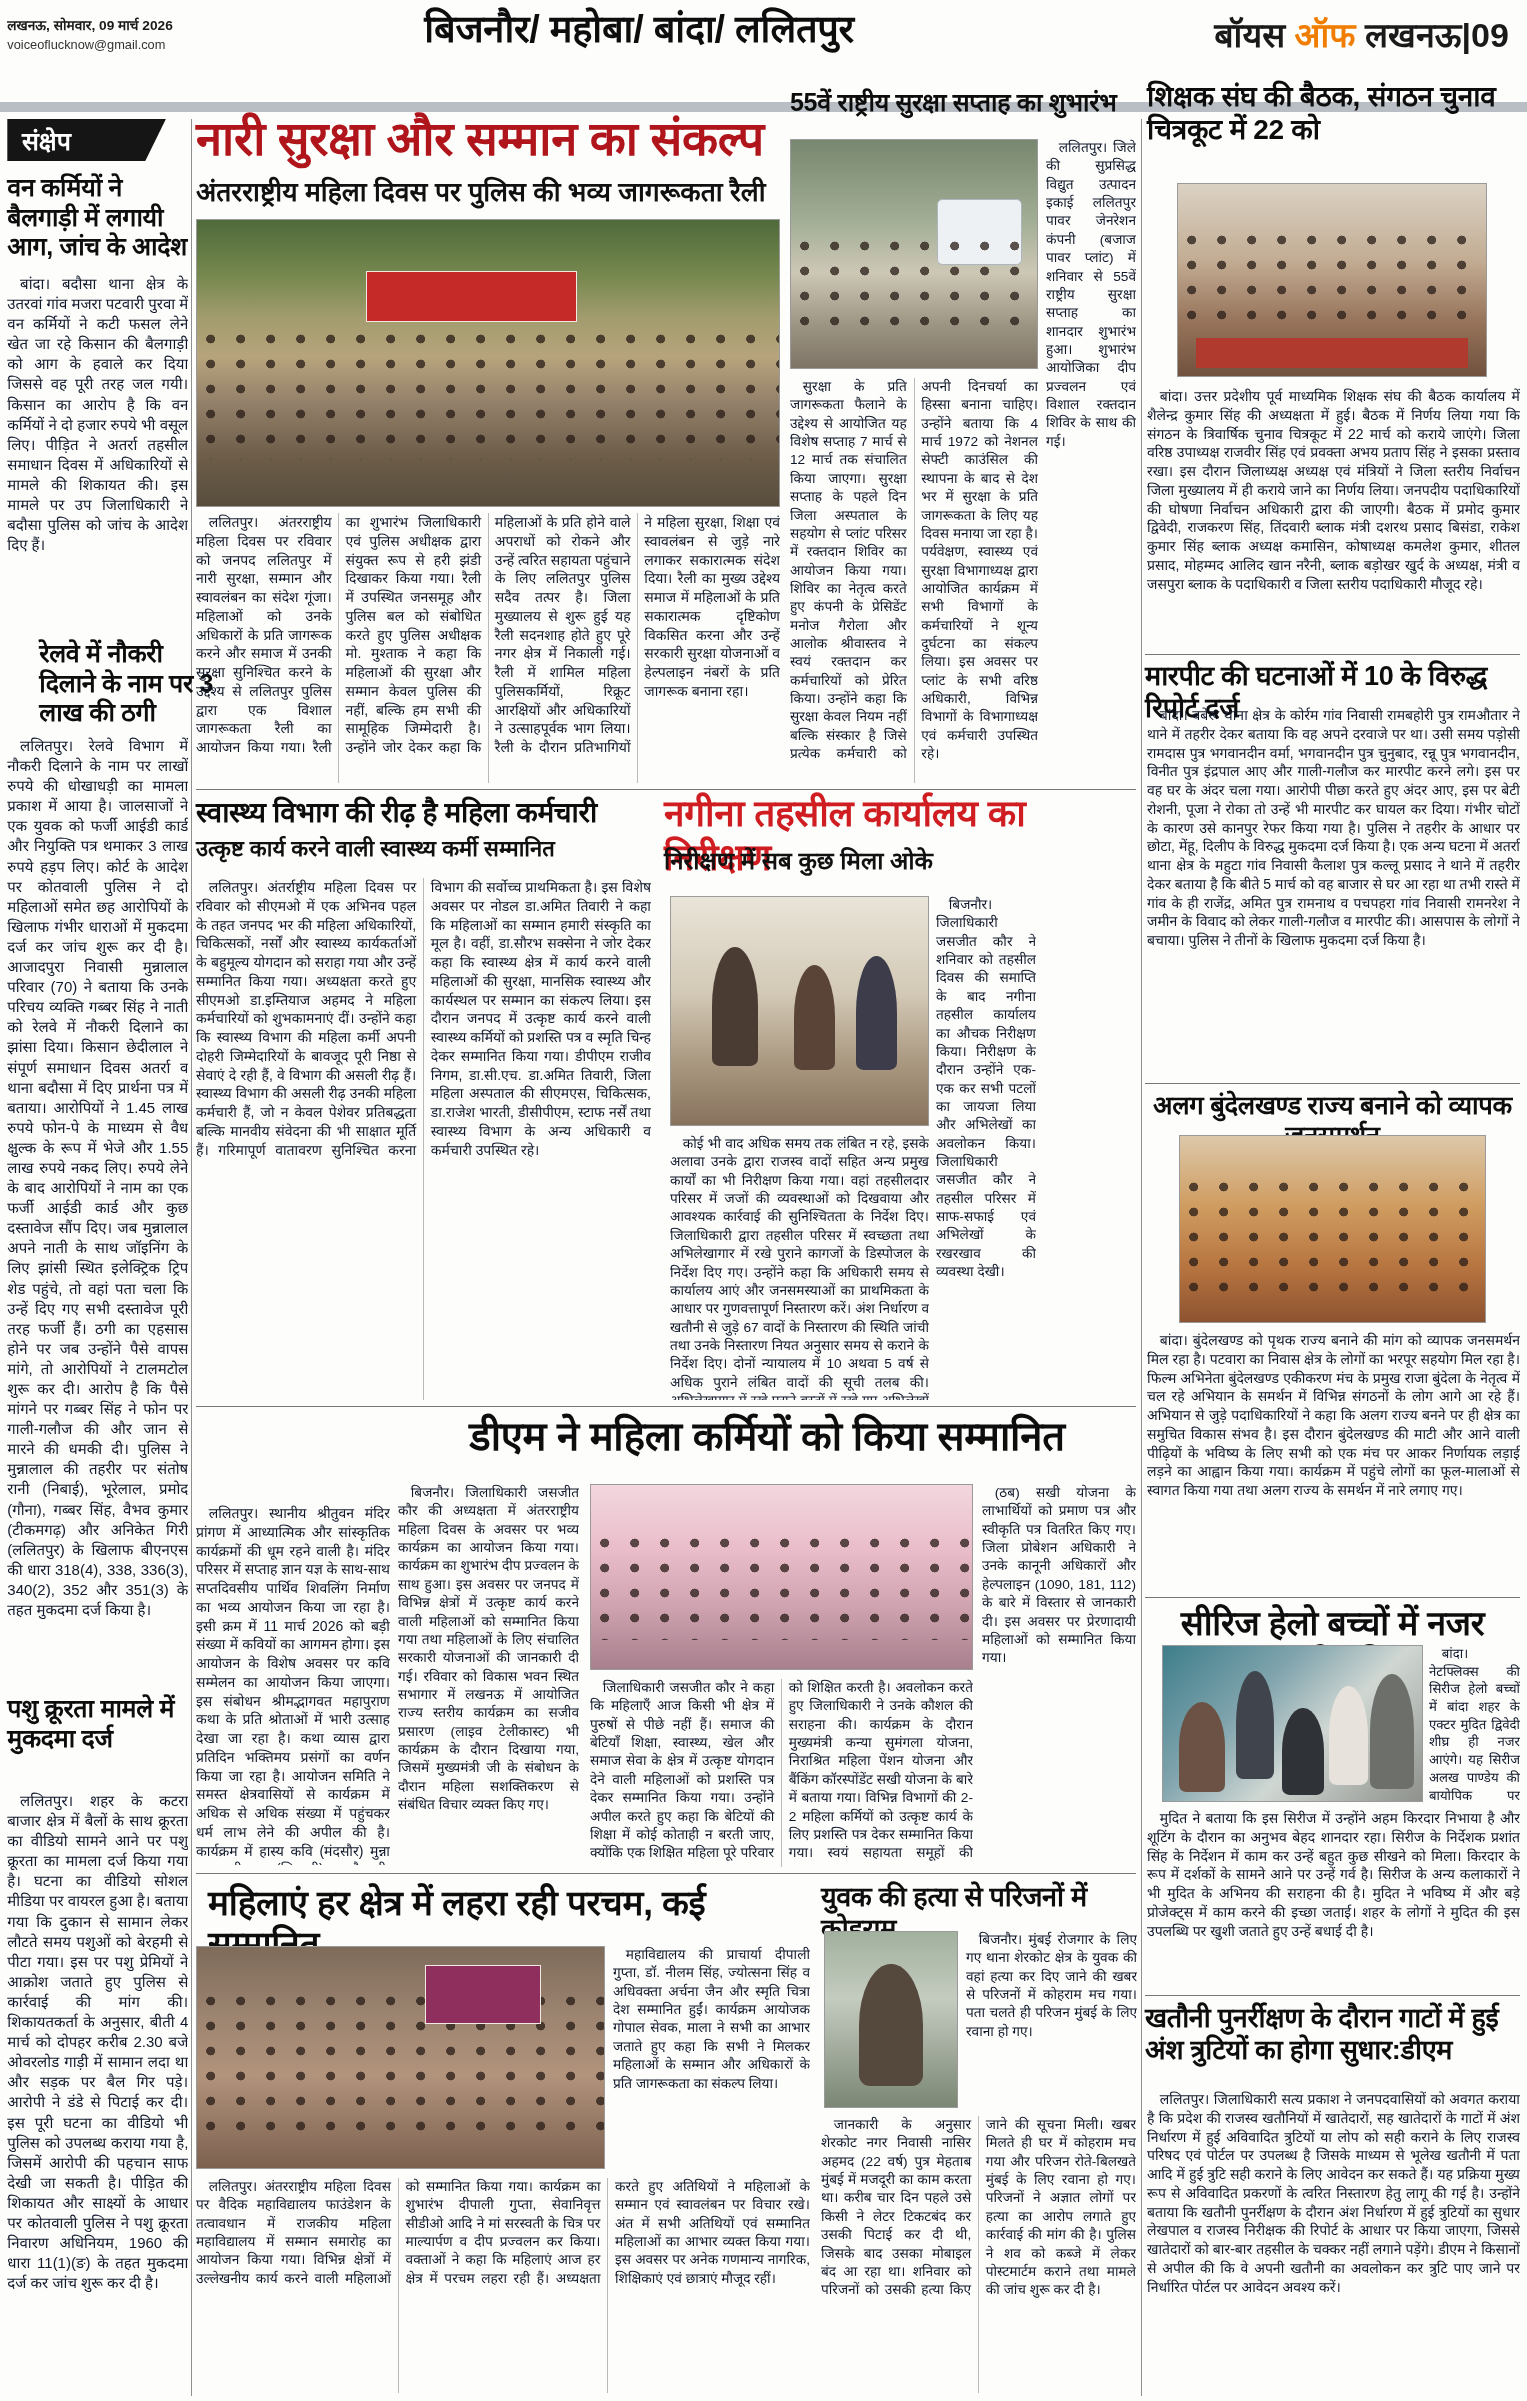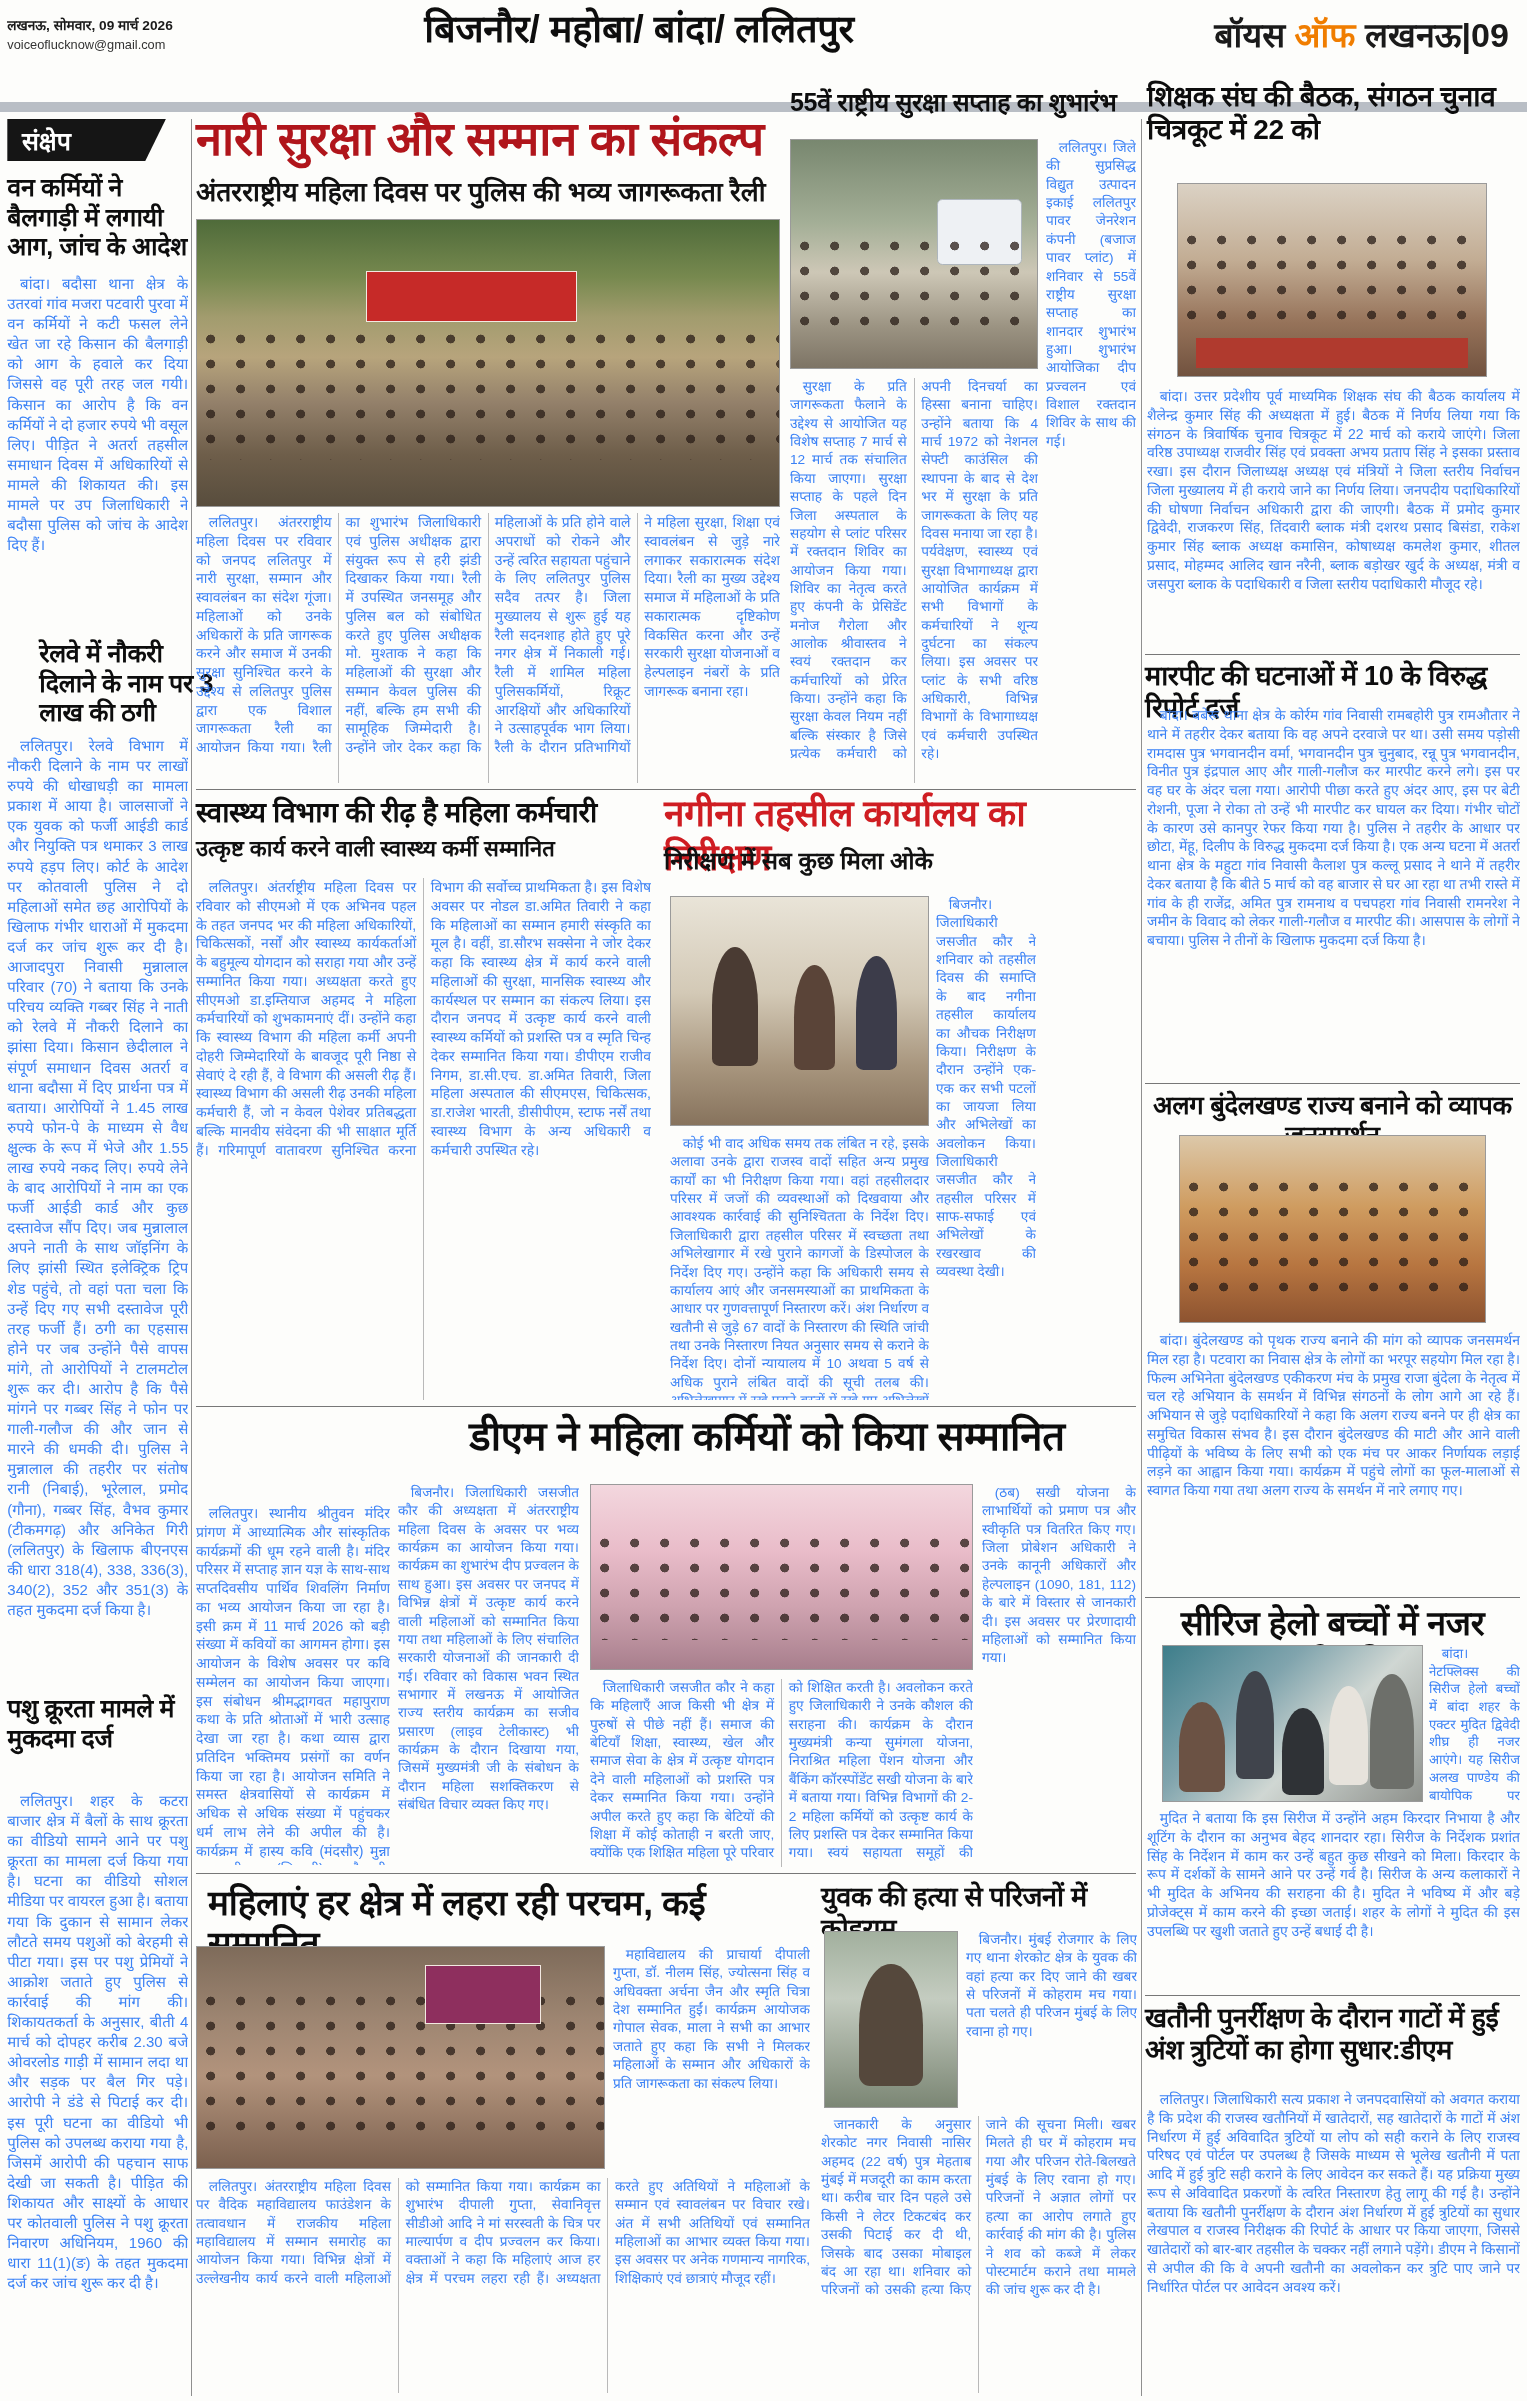--- a/index.html
+++ b/index.html
@@ -3,21 +3,21 @@
 <meta charset="utf-8">
 <style>
   html,body{margin:0;padding:0;background:#e9e9e9;}
   .page{position:relative;width:1528px;height:2401px;background:#fdfdfb;margin:0 auto;
         font-family:"Liberation Sans","DejaVu Sans",sans-serif;color:#1a1a1a;overflow:hidden;}
   .abs{position:absolute;}
   .hl{font-weight:bold;color:#0d0d0d;line-height:1.18;letter-spacing:-0.3px;}
   .red{color:#b0151b;}
   .red2{color:#cf1d22;}
   .sub{font-weight:bold;color:#111;line-height:1.2;}
-  .body-txt{font-size:14px;line-height:1.34;text-align:justify;color:#3b82f6;overflow:hidden;}
+  .body-txt{font-size:14px;line-height:1.34;text-align:justify;color:#0f172a;overflow:hidden;}
   .body-txt::first-letter{margin-left:12.8px;}
   .cols2{column-count:2;column-gap:14.6px;column-rule:0.9px solid #b9b9b9;}
   .cols3{column-count:3;column-gap:14.6px;column-rule:0.9px solid #b9b9b9;}
   .cols4{column-count:4;column-gap:13.7px;column-rule:0.9px solid #b9b9b9;}
   .vrule{position:absolute;width:0.9px;background:#8f8f8f;}
   .hrule{position:absolute;height:0.9px;background:#777;}
   .grayband{position:absolute;left:0;width:1528px;height:10px;background:#b9bec5;}
   .photo{position:absolute;overflow:hidden;border:0.9px solid #9a9a9a;box-sizing:border-box;}
   .heads{position:absolute;left:0;right:0;
          background-image:radial-gradient(circle 6.4px at 13.7px 10px, rgba(40,28,22,.75) 68%, transparent 72%);

